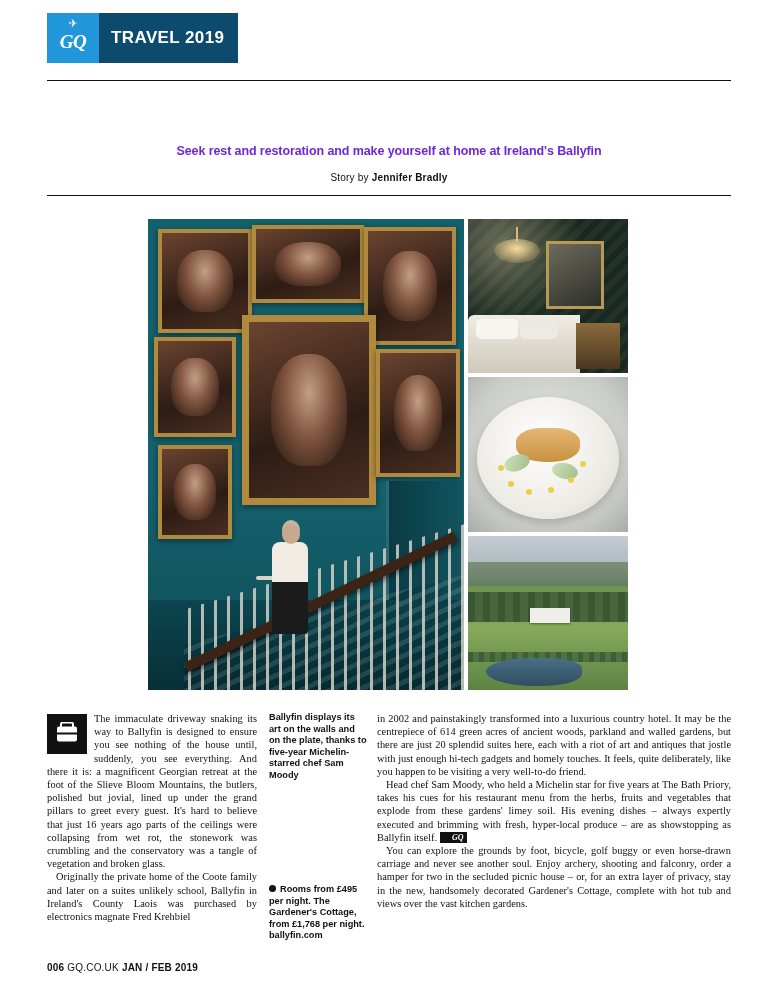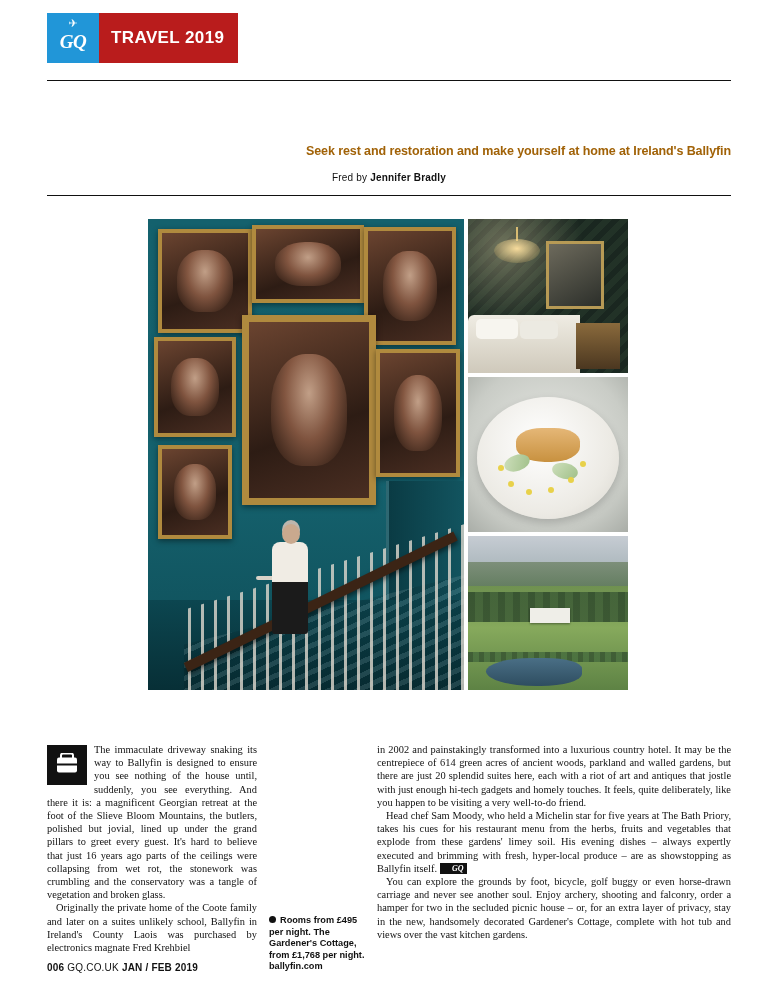--- a/index.html
+++ b/index.html
@@ -54,21 +54,21 @@
   .gq-logo .gq-plane {
     position: absolute;
     top: 5px;
     left: 50%;
     transform: translateX(-50%);
     color: #ffffff;
     font-size: 11px;
     line-height: 1;
   }
   .travel-tag {
-    background: #b91c1c;
+    background: #0c4a6e;
     color: #ffffff;
     display: flex;
     align-items: center;
     padding: 0 14px 0 12px;
     font-family: "Liberation Sans", sans-serif;
     font-weight: bold;
     font-size: 17px;
     letter-spacing: 0.4px;
   }
 
@@ -100,26 +100,26 @@
     font-size: 48px;
     letter-spacing: -1.2px;
     line-height: 1.06;
     color: #0d0d0d;
   }
   .deck {
     position: absolute;
     left: 47px;
     top: 144px;
     width: 684px;
-    text-align: right;
+    text-align: center;
     font-family: "Liberation Sans", sans-serif;
     font-weight: bold;
     font-size: 12.5px;
     letter-spacing: -0.1px;
-    color: #a16207;
+    color: #6d28d9;
   }
   .byline {
     position: absolute;
     left: 47px;
     top: 172px;
     width: 684px;
     text-align: center;
     font-family: "Liberation Sans", sans-serif;
     font-size: 10px;
     letter-spacing: 0.2px;
@@ -384,21 +384,20 @@
     opacity: 0.8;
   }
 
   
   .cols {
     position: absolute;
     left: 47px;
     top: 712px;
     width: 684px;
     height: 240px;
-    margin-top: 31px;
   }
   .col {
     position: absolute;
     top: 0;
     font-size: 10.4px;
     line-height: 13.2px;
     text-align: justify;
     color: #111111;
   }
   .col p { margin: 0; }
@@ -506,21 +505,21 @@
       <span class="gq-plane">✈</span>
       <span class="gq-text">GQ</span>
     </div>
     <div class="travel-tag">TRAVEL 2019</div>
   </div>
 
   <div class="rule rule-top"></div>
 
   <div class="deck">Seek rest and restoration and make yourself at home at Ireland's Ballyfin</div>
   <div class="byline">
-    <span>Fred by </span><b>Jennifer Bradly</b>
+    <span>Story by </span><b>Jennifer Bradly</b>
   </div>
 
   <div class="rule rule-mid"></div>
 
   <div class="photos">
 
     <div class="photo-main">
       <div class="ph-hall">
         <div class="frame f1"></div>
         <div class="frame f2"></div>
@@ -588,20 +587,23 @@
   <div class="cols">
 
     <div class="col col1">
       <div class="dropcap-box">
         <span class="bag"></span>
       </div>
       <p>The immaculate driveway snaking its way to Ballyfin is designed to ensure you see nothing of the house until, suddenly, you see everything. And there it is: a magnificent Georgian retreat at the foot of the Slieve Bloom Mountains, the butlers, polished but jovial, lined up under the grand pillars to greet every guest. It's hard to believe that just 16 years ago parts of the ceilings were collapsing from wet rot, the stonework was crumbling and the conservatory was a tangle of vegetation and broken glass.</p>
       <p>Originally the private home of the Coote family and later on a suites unlikely school, Ballyfin in Ireland's County Laois was purchased by electronics magnate Fred Krehbiel</p>
     </div>
 
+    <div class="col col2">
+      <div class="caption">Ballyfin displays its art on the walls and on the plate, thanks to five-year Michelin-starred chef Sam Moody</div>
+    </div>
 
     <div class="infobox">
       <span class="bullet"></span><span>Rooms from £495 per night. The Gardener's Cottage, from £1,768 per night. ballyfin.com</span>
     </div>
 
     <div class="col col3">
       <p>in 2002 and painstakingly transformed into a luxurious country hotel. It may be the centrepiece of 614 green acres of ancient woods, parkland and walled gardens, but there are just 20 splendid suites here, each with a riot of art and antiques that jostle with just enough hi-tech gadgets and homely touches. It feels, quite deliberately, like you happen to be visiting a very well-to-do friend.</p>
       <p><span>Head chef Sam Moody, who held a Michelin star for five years at The Bath Priory, takes his cues for his restaurant menu from the herbs, fruits and vegetables that explode from these gardens' limey soil. His evening dishes – always expertly executed and brimming with fresh, hyper-local produce – are as showstopping as Ballyfin itself.</span><span class="endmark">GQ</span></p>
       <p>You can explore the grounds by foot, bicycle, golf buggy or even horse-drawn carriage and never see another soul. Enjoy archery, shooting and falconry, order a hamper for two in the secluded picnic house – or, for an extra layer of privacy, stay in the new, handsomely decorated Gardener's Cottage, complete with hot tub and views over the vast kitchen gardens.</p>
     </div>

